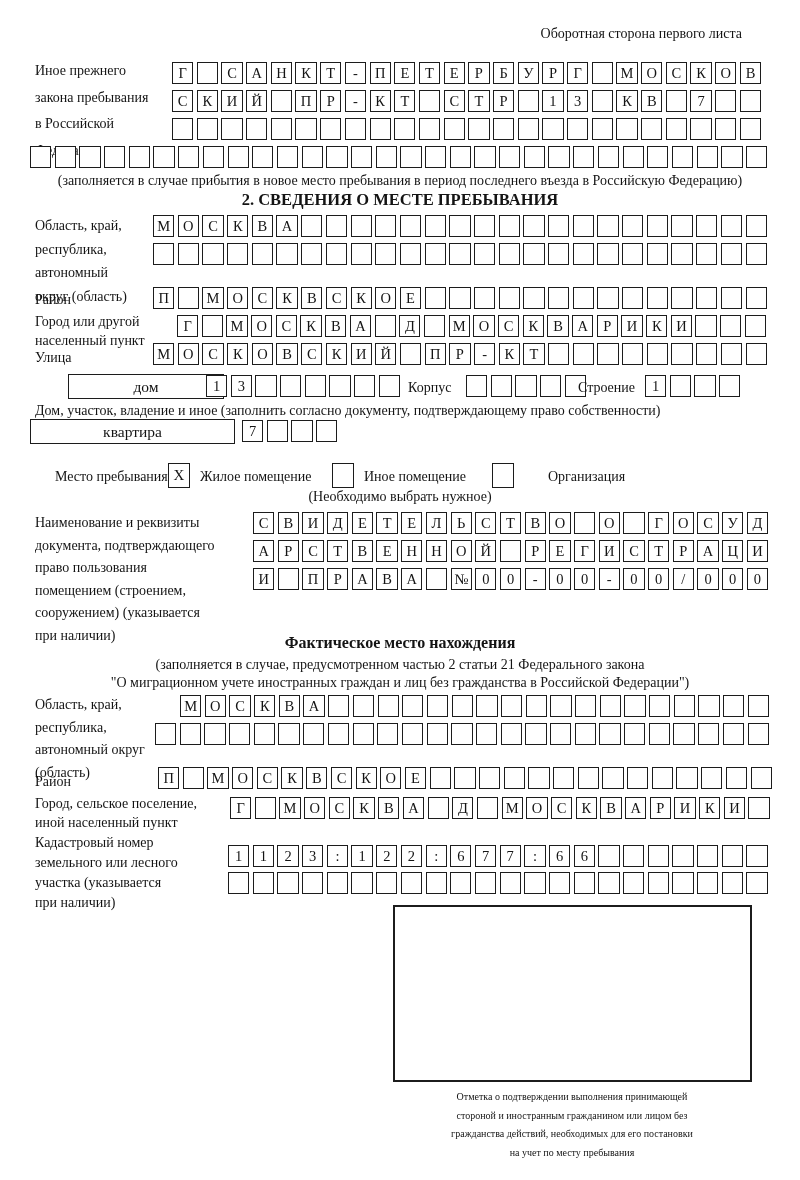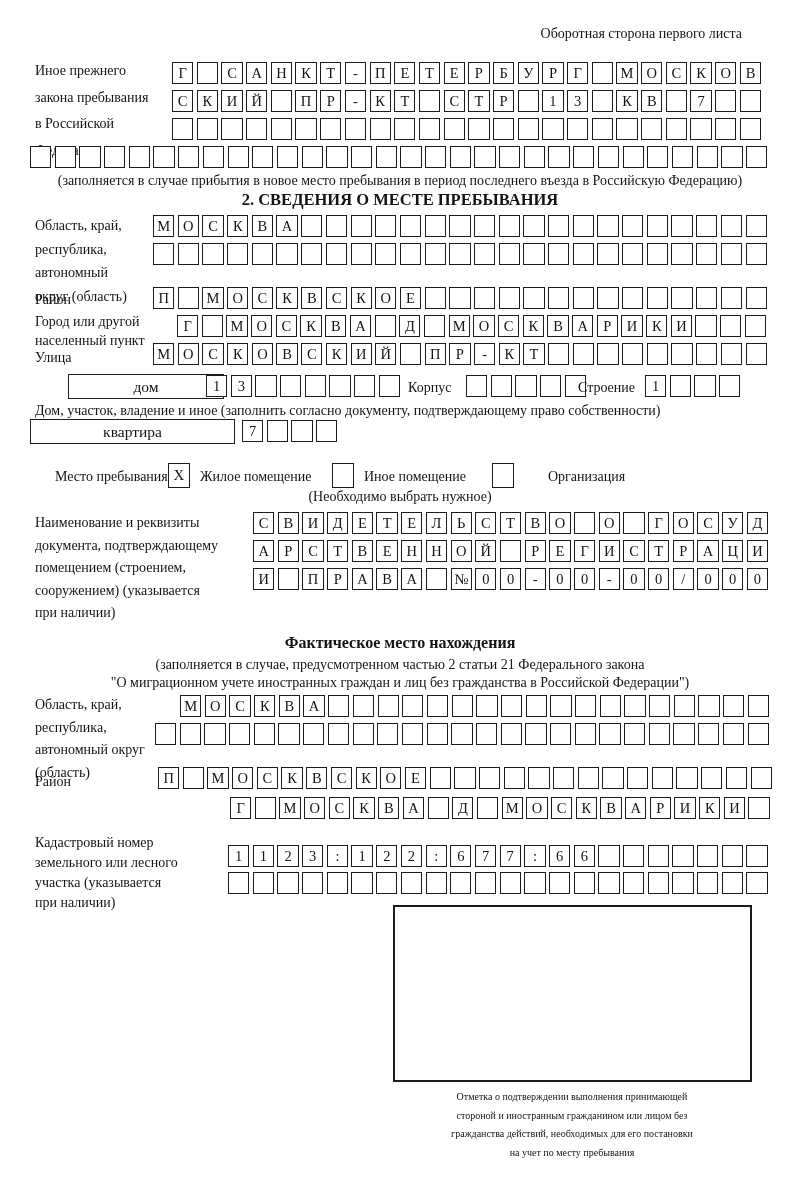--- a/index.html
+++ b/index.html
@@ -356,21 +356,22 @@
   <span class="cell checkbox abs" style="left:168px; top:463px;">X</span>
   <div class="abs label" style="left:200px; top:465px;">Жилое помещение</div>
   <span class="cell checkbox abs" style="left:332px; top:463px;"></span>
   <div class="abs label" style="left:364px; top:465px;">Иное помещение</div>
   <span class="cell checkbox abs" style="left:492px; top:463px;"></span>
   <div class="abs label" style="left:548px; top:465px;">Организация</div>
   <div class="abs note" style="left:0; top:489px; width:800px; text-align:center;">(Необходимо выбрать нужное)</div>
 
   <div class="abs label lh22" style="left:35px; top:512px; width:215px;">
       <div>Наименование и реквизиты</div>
-      <div>документа, подтверждающему</div>
+      <div>документа, подтверждающего</div>
+      <div>право пользования</div>
       <div>помещением (строением,</div>
       <div>сооружением) (указывается</div>
       <div>при наличии)</div>
     </div>
   <div class="cellrow" style="left:253px; top:512px;">
       <span class="cell">С</span>
       <span class="cell">В</span>
       <span class="cell">И</span>
       <span class="cell">Д</span>
       <span class="cell">Е</span>
@@ -524,20 +525,24 @@
       <span class="cell"></span>
       <span class="cell"></span>
       <span class="cell"></span>
       <span class="cell"></span>
       <span class="cell"></span>
       <span class="cell"></span>
       <span class="cell"></span>
       <span class="cell"></span>
     </div>
 
+  <div class="abs label tight" style="left:35px; top:795px; width:200px;">
+      <div>Город, сельское поселение,</div>
+      <div>иной населенный пункт</div>
+    </div>
   <div class="cellrow" style="left:230px; top:797px;">
       <span class="cell">Г</span>
       <span class="cell"></span>
       <span class="cell">М</span>
       <span class="cell">О</span>
       <span class="cell">С</span>
       <span class="cell">К</span>
       <span class="cell">В</span>
       <span class="cell">А</span>
       <span class="cell"></span>

